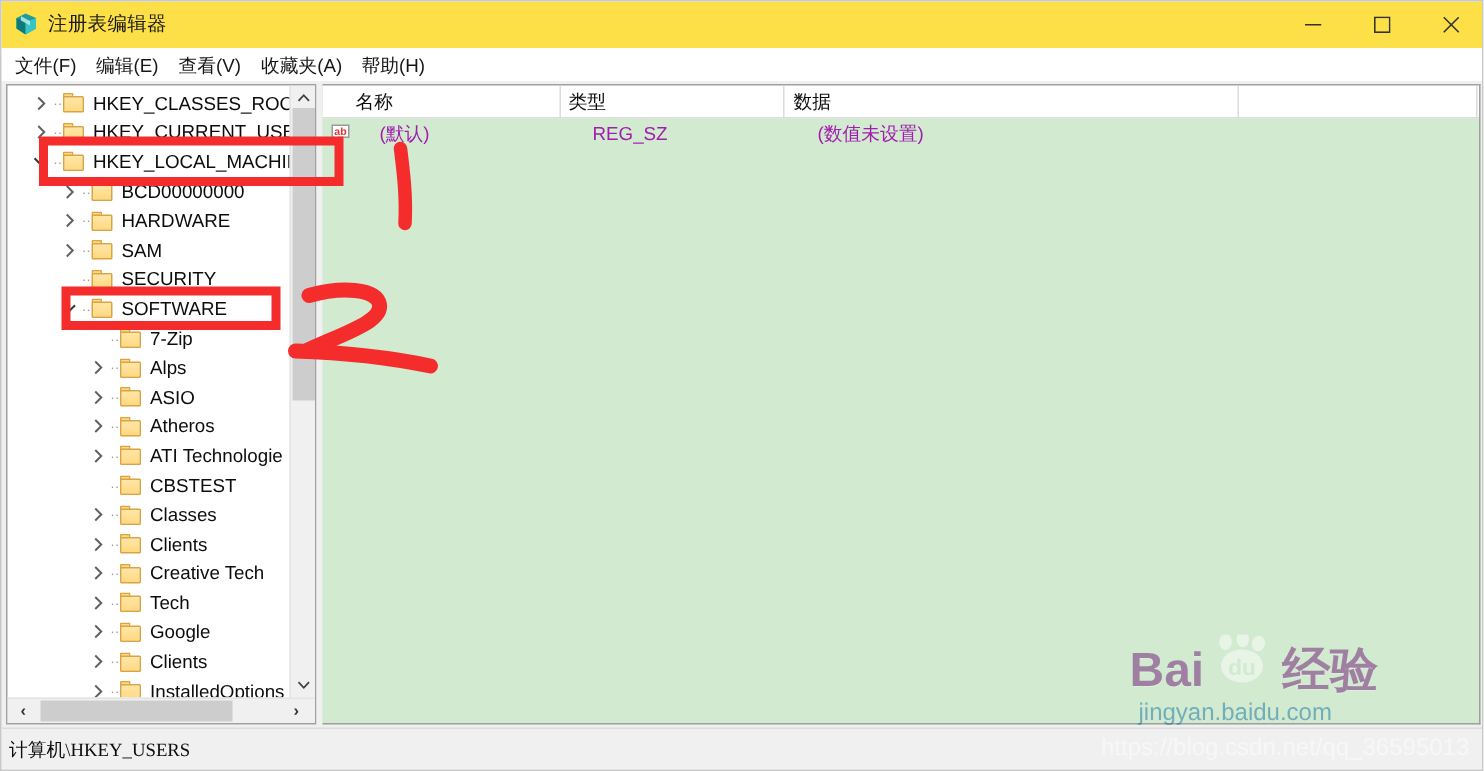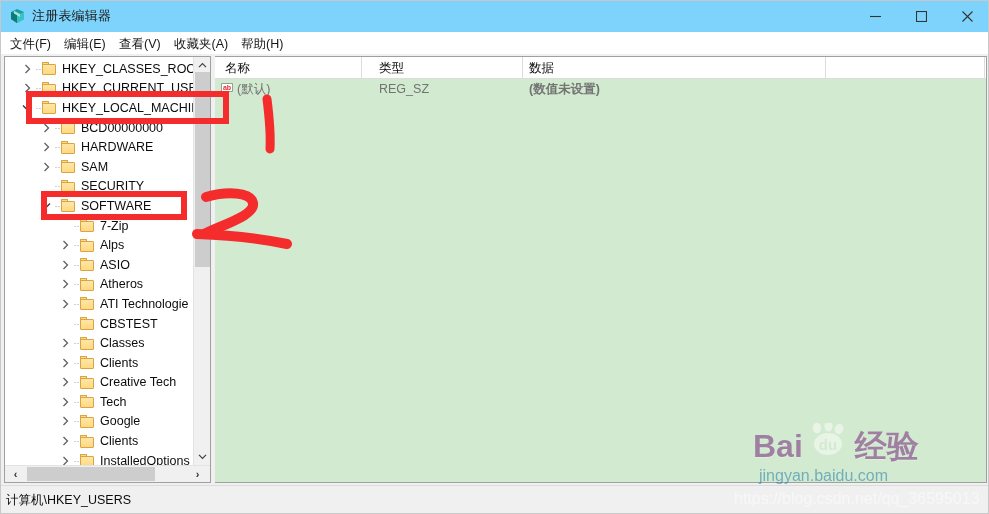--- a/index.html
+++ b/index.html
@@ -19,21 +19,21 @@
     background: #f0f0f0;
     box-sizing: border-box;
     border: 1px solid #c8c8c8;
     overflow: hidden;
   }
 
   
   .titlebar {
     position: absolute; left: 0; top: 0;
     width: 989px; height: 31px;
-    background: #7dd3fc;
+    background: #fde047;
     border-bottom: 1px solid #ffffff;
     text-align: center;
   }
   .title-icon {
     position: absolute; left: 8px; top: 7px;
     width: 17px; height: 17px;
   }
   .title-text {
     position: absolute; left: 31px; top: 6px;
     font-size: 13px; color: #1a1a1a;
@@ -206,41 +206,43 @@
     width: 770px; height: 403px;
     background: #d2ead0;
   }
   .list-row {
     position: absolute; left: 0; top: 0;
     width: 770px; height: 20px;
     display: block;
   }
   .lcell {
     position: absolute; top: 0; height: 20px;
-    font-size: 12.5px; color: #737373;
+    font-size: 12.5px; color: #a21caf;
     display: flex; align-items: center;
     white-space: nowrap;
+    margin-left: 16px;
   }
   .ab-icon {
     position: absolute; left: 5px; top: 3px;
     width: 14px; height: 14px;
   }
 
   
   .statusbar {
     position: absolute; left: 0; bottom: 0;
     width: 989px; height: 28px;
     background: #f0f0f0;
     border-top: 1px solid #dcdcdc;
     box-sizing: border-box;
   }
   .status-text {
     position: absolute; left: 5px; top: 6px;
     font-size: 12.5px; color: #0c0c0c;
     white-space: nowrap;
+    font-family: Liberation Serif, serif;
   }
 
   
   .anno-box {
     position: absolute;
     border: 6px solid #f42c2c;
     box-sizing: border-box;
     pointer-events: none;
   }
   .anno-svg {
@@ -608,34 +610,34 @@
       <div class="hsb-arrow left">‹</div>
       <div class="hsb-thumb"></div>
       <div class="hsb-arrow right">›</div>
     </div>
   </div>
 
   <div class="splitter"></div>
 
   <div class="pane-list">
     <div class="list-header" id="list-header">
-        <div class="hcell" style="left: 4px; width: 143px;">名称</div>
+        <div class="hcell" style="left: 16px; width: 143px;">名称</div>
         <div class="hcell" style="left: 308px; width: 303px;">数据</div>
         <div class="hcell" style="left: 158px; width: 150px;">类型</div>
         <div class="hcell" style="left: 611px; width: 159px;"></div>
       </div>
     <div class="list-body" id="list-body">
         <div class="list-row" style="top: 0px;">
           <span class="ab-icon"><svg width="14" height="14" viewBox="0 0 14 14">
               <path d="M1.5 1.5 H12.5 V9.5 H5.5 L2.5 12.5 V9.5 H1.5 Z" fill="#ffffff" stroke="#9a9a9a" stroke-width="1"></path>
               <text x="7" y="8" font-size="7" font-weight="bold" fill="#d33" text-anchor="middle" font-family="Liberation Sans, sans-serif">ab</text>
             </svg></span>
           <span class="lcell" style="left: 22px;">(默认)</span>
           <span class="lcell" style="left: 164px;">REG_SZ</span>
-          <span class="lcell" style="left: 314px; font-weight: bold;">(数值未设置)</span>
+          <span class="lcell" style="left: 314px;">(数值未设置)</span>
         </div>
       </div>
   </div>
 
   <div class="statusbar">
     <div class="status-text">计算机\HKEY_USERS</div>
   </div>
 
   <div class="watermark">
     <div class="wm-logo">

